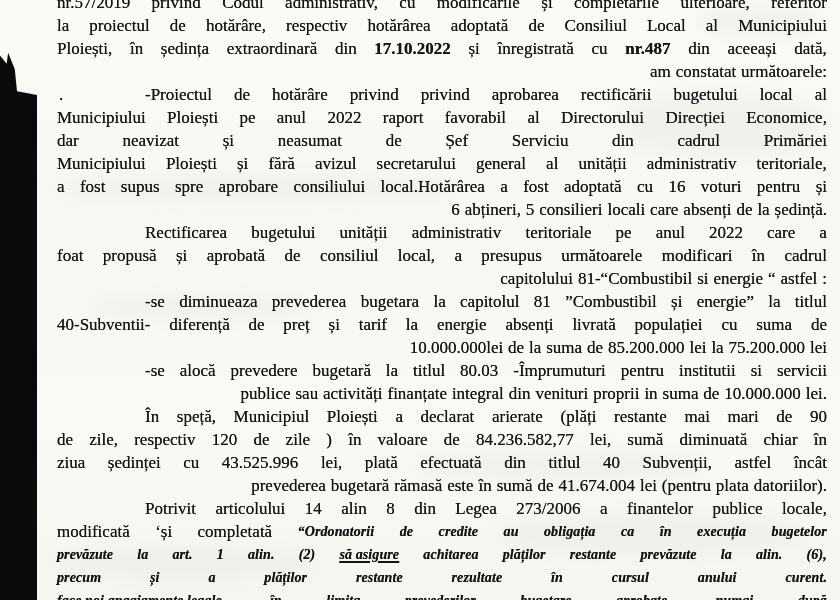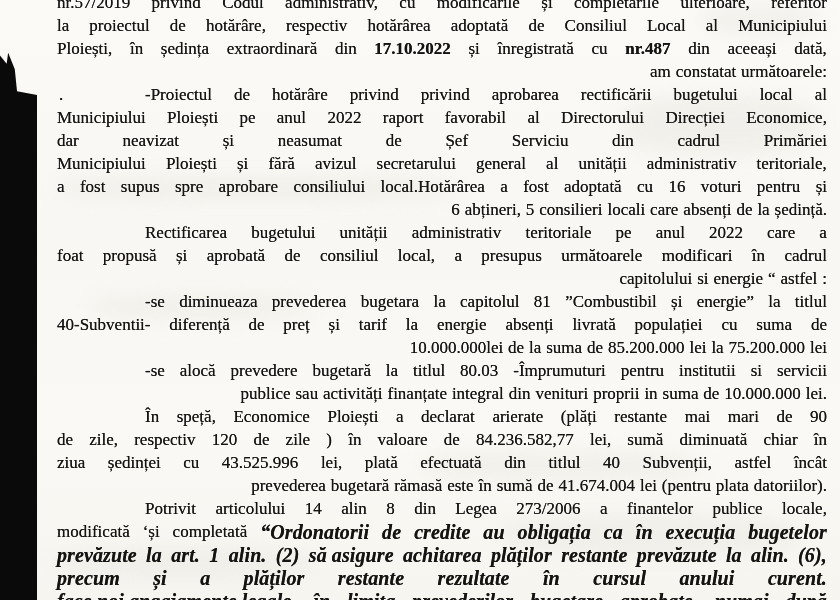--- a/index.html
+++ b/index.html
@@ -45,22 +45,22 @@
   }
   .line.jst{justify-content:space-between;}
   .line.lft{justify-content:flex-end;column-gap:.29em;}
   .line.ind{padding-left:88px;}
   .lead-dot{
     position:absolute;left:2px;top:0;
   }
   .w{display:inline-block;}
   .b{font-weight:bold;}
   .i{font-style:italic;}
-  .u{text-underline-offset:2px;text-decoration-thickness:1.5px;}
-  .bi{font-size:20px;letter-spacing:.1px;text-align:right;}
+  .u{text-decoration:underline;text-underline-offset:2px;text-decoration-thickness:1.5px;}
+  .bi{font-size:14px;letter-spacing:.1px;text-align:right;}
 </style>
 </head>
 <body>
 
 <div class="scan-surface"></div>
 
 <div class="smudge" style="left:620px;top:95px;width:200px;height:60px;"></div>
 <div class="smudge" style="left:55px;top:176px;width:400px;height:24px;"></div>
 <div class="smudge" style="left:90px;top:296px;width:220px;height:22px;"></div>
 <div class="smudge" style="left:420px;top:452px;width:280px;height:28px;"></div>
@@ -219,20 +219,21 @@
       <span class="w">local,</span>
       <span class="w">a</span>
       <span class="w">presupus</span>
       <span class="w">următoarele</span>
       <span class="w">modificari</span>
       <span class="w">în</span>
       <span class="w">cadrul</span>
     </div>
     <div class="line lft">
       <span class="w">capitolului</span>
+      <span class="w">81-“Combustibil</span>
       <span class="w">si</span>
       <span class="w">energie</span>
       <span class="w">“</span>
       <span class="w">astfel</span>
       <span class="w">:</span>
     </div>
     <div class="line jst ind">
       <span class="w">-se</span>
       <span class="w">diminueaza</span>
       <span class="w">prevederea</span>
@@ -299,21 +300,21 @@
       <span class="w">proprii</span>
       <span class="w">in</span>
       <span class="w">suma</span>
       <span class="w">de</span>
       <span class="w">10.000.000</span>
       <span class="w">lei.</span>
     </div>
     <div class="line jst ind">
       <span class="w">În</span>
       <span class="w">speță,</span>
-      <span class="w">Economice</span>
+      <span class="w">Municipiul</span>
       <span class="w">Ploiești</span>
       <span class="w">a</span>
       <span class="w">declarat</span>
       <span class="w">arierate</span>
       <span class="w">(plăți</span>
       <span class="w">restante</span>
       <span class="w">mai</span>
       <span class="w">mari</span>
       <span class="w">de</span>
       <span class="w">90</span>

